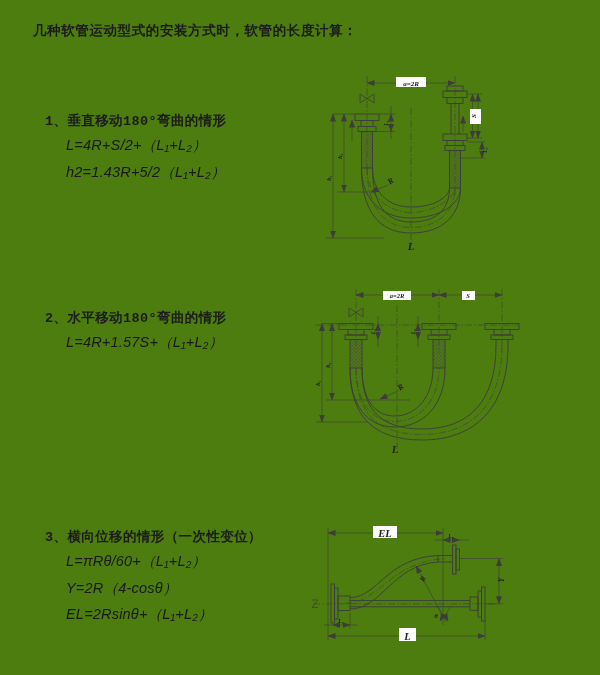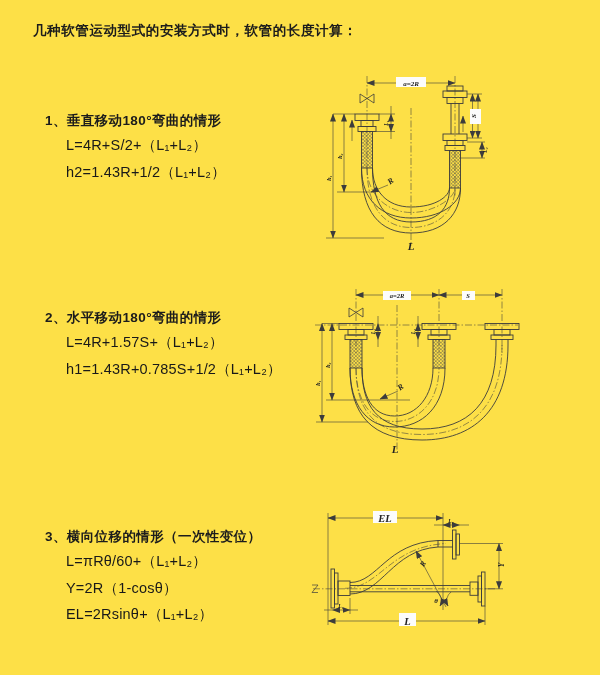--- a/index.html
+++ b/index.html
@@ -3,72 +3,71 @@
 <meta charset="utf-8">
 <style>
   html,body{margin:0;padding:0;}
   body{
     width:600px;height:675px;background:#f7f7f7;
     font-family:"Liberation Sans","DejaVu Sans",sans-serif;
     color:#1c1c1c;
   }
   .page{
     position:relative;width:600px;height:675px;
-    background:#fde047;overflow:hidden;
+    background:#4d7c0f;overflow:hidden;
   }
   .doc-title{
     position:absolute;left:33px;top:22px;
     font-size:13.5px;font-weight:bold;letter-spacing:0.6px;
     white-space:nowrap;
   }
   .sec{position:absolute;left:45px;}
   .sec1{top:112px;}
   .sec2{top:309px;}
   .sec3{top:528px;}
   .sec-h{
     font-size:13.5px;font-weight:bold;letter-spacing:0.4px;
-    margin:0 0 2px 0;white-space:nowrap;
+    margin:0 0 2px 0;white-space:nowrap;font-family:Liberation Mono, monospace;
   }
   .f{
     font-size:14.5px;line-height:26.5px;padding-left:21px;
-    white-space:nowrap;letter-spacing:0.2px;color:#191919;
+    white-space:nowrap;letter-spacing:0.2px;color:#191919;font-style:italic;
   }
   .dg{position:absolute;font-weight:bold;}
   .dg1{left:312px;top:68px;}
   .dg2{left:310px;top:283px;}
-  .dg3{left:303px;top:503px;}
+  .dg3{left:303px;top:518px;}
   svg{display:block;}
   svg text{
     font-family:"Liberation Serif","DejaVu Serif",serif;
     font-style:italic;fill:#232323;
   }
 </style>
 </head>
 <body>
 
 <div class="page">
 
   <div class="doc-title">几种软管运动型式的安装方式时，软管的长度计算：</div>
 
   <div class="sec sec1">
     <div class="sec-h">1、垂直移动180°弯曲的情形</div>
     <div class="f">L=4R+S/2+（L₁+L₂）</div>
-    <div class="f">h2=1.43R+1/2（L₁+L₂）</div>
+    <div class="f">h2=1.43R+5/2（L₁+L₂）</div>
   </div>
 
   <div class="sec sec2">
     <div class="sec-h">2、水平移动180°弯曲的情形</div>
     <div class="f">L=4R+1.57S+（L₁+L₂）</div>
-    <div class="f">h1=1.43R+0.785S+1/2（L₁+L₂）</div>
   </div>
 
   <div class="sec sec3">
     <div class="sec-h">3、横向位移的情形（一次性变位）</div>
     <div class="f">L=πRθ/60+（L₁+L₂）</div>
-    <div class="f">Y=2R（1-cosθ）</div>
+    <div class="f">Y=2R（4-cosθ）</div>
     <div class="f">EL=2Rsinθ+（L₁+L₂）</div>
   </div>
 
   <div class="dg dg1">
   <svg width="200" height="200" viewBox="0 0 200 200">
     <defs>
       <marker id="ar1" markerWidth="8" markerHeight="6" refX="7.5" refY="3" orient="auto-start-reverse" markerUnits="userSpaceOnUse">
         <path d="M0,0 L8,3 L0,6 Z" fill="#3c3c3c"></path>
       </marker>
       <pattern id="hz1" width="3.4" height="3.4" patternUnits="userSpaceOnUse">

